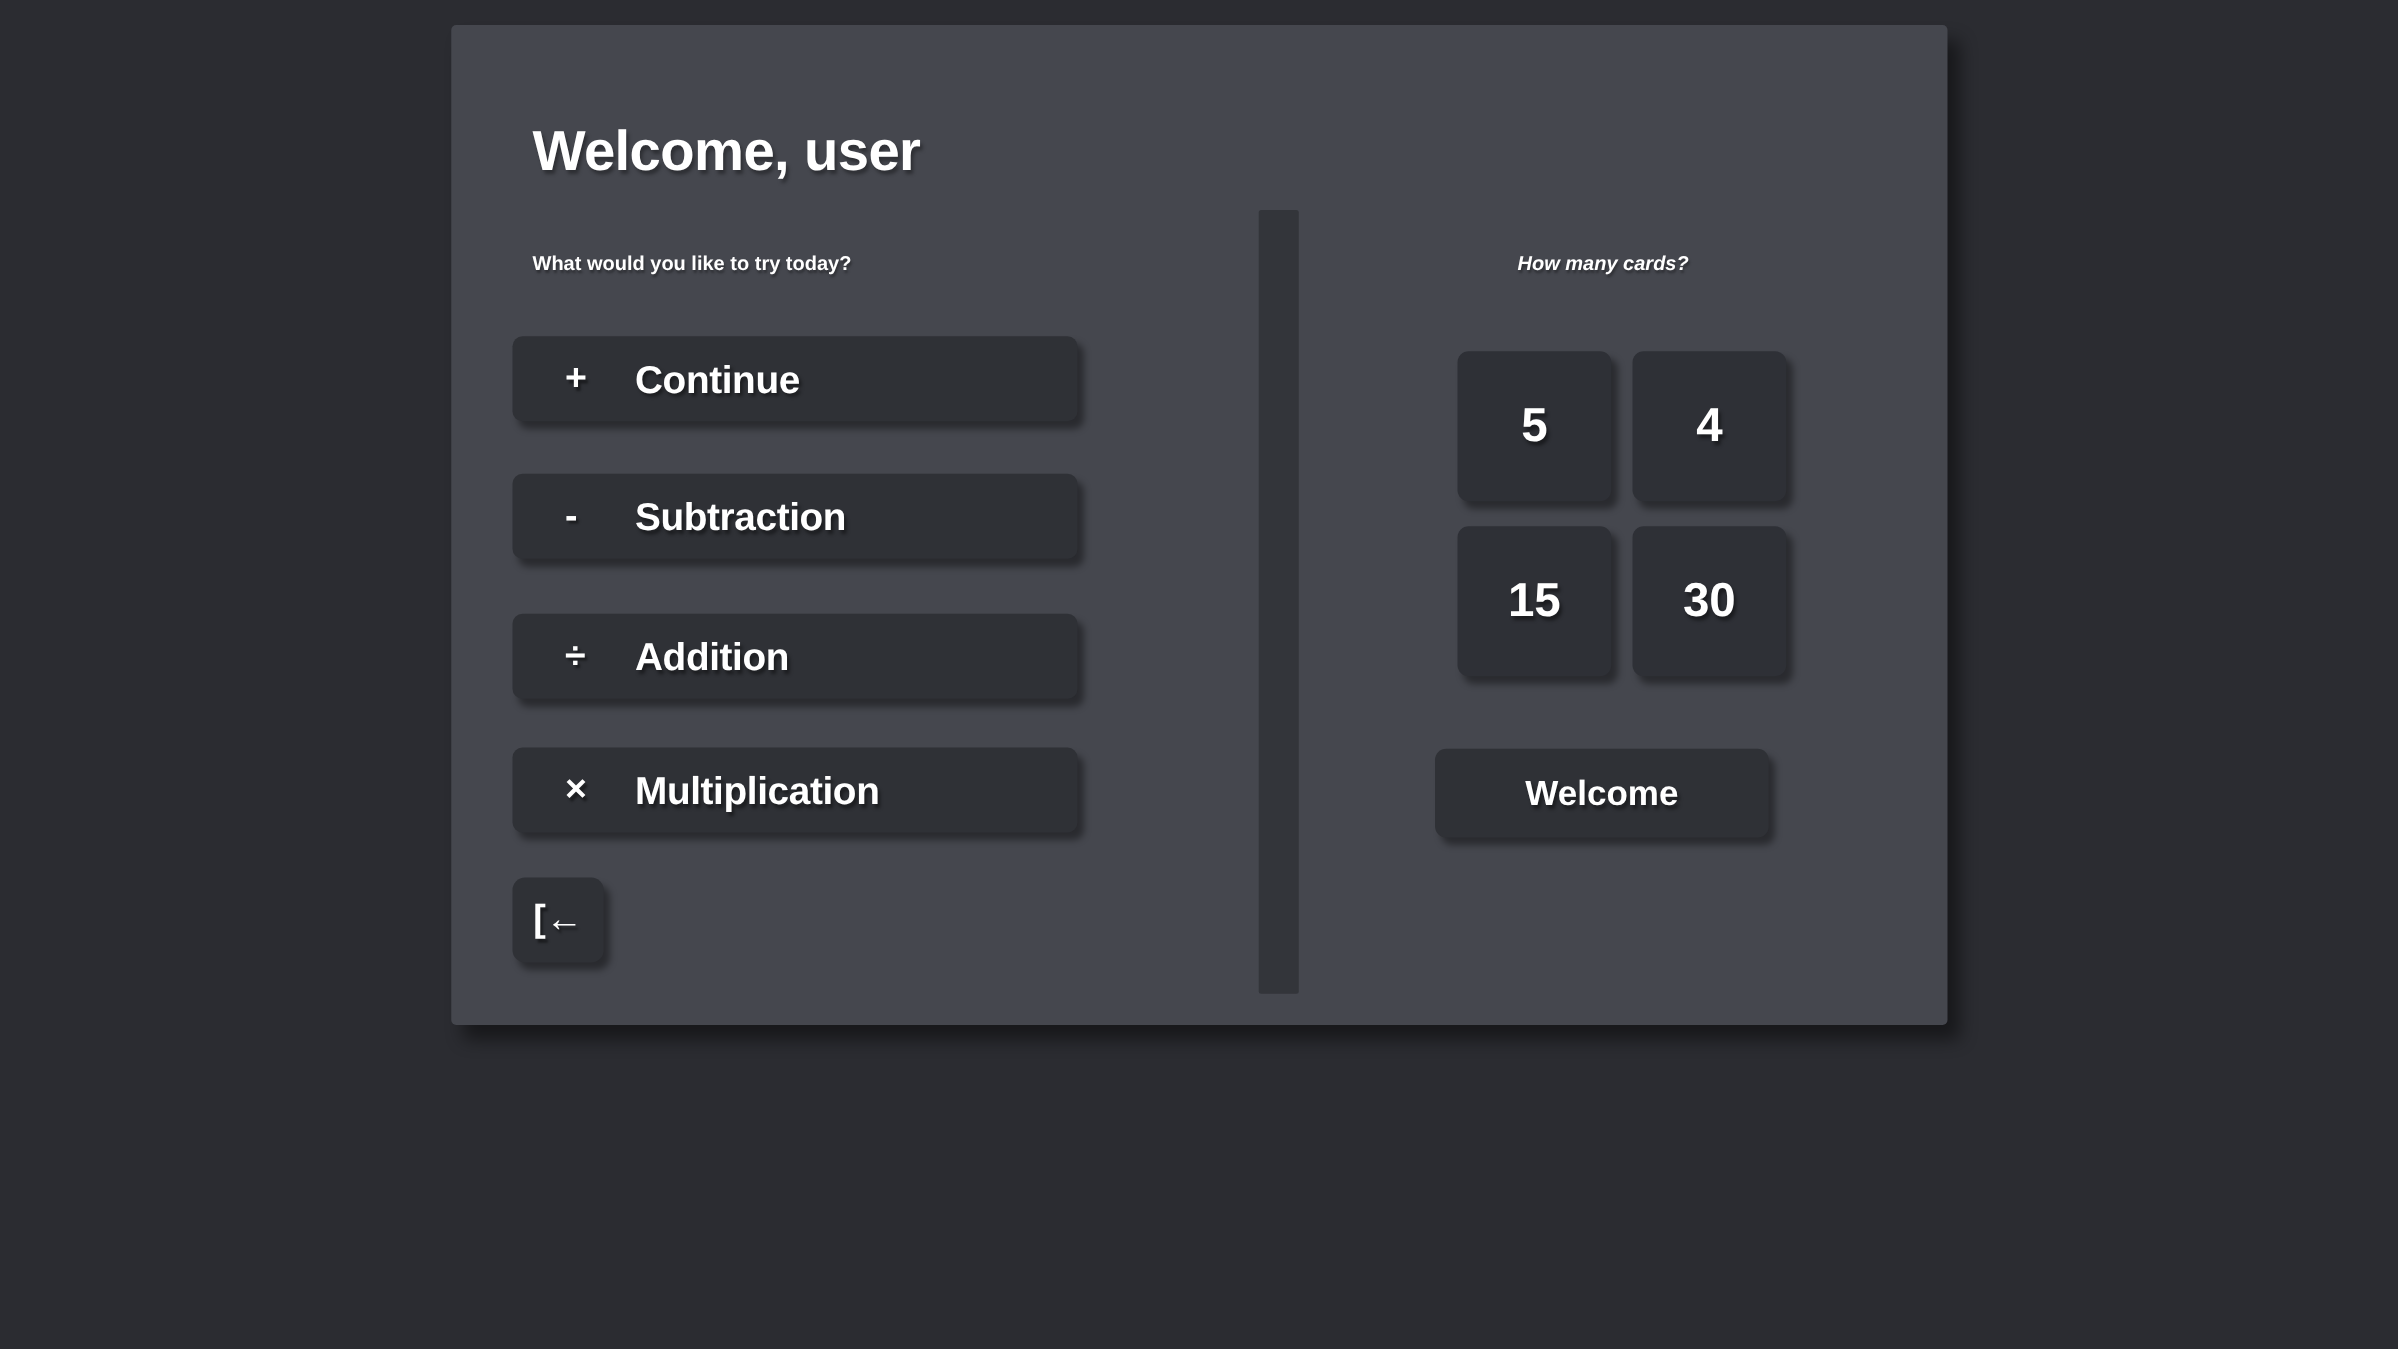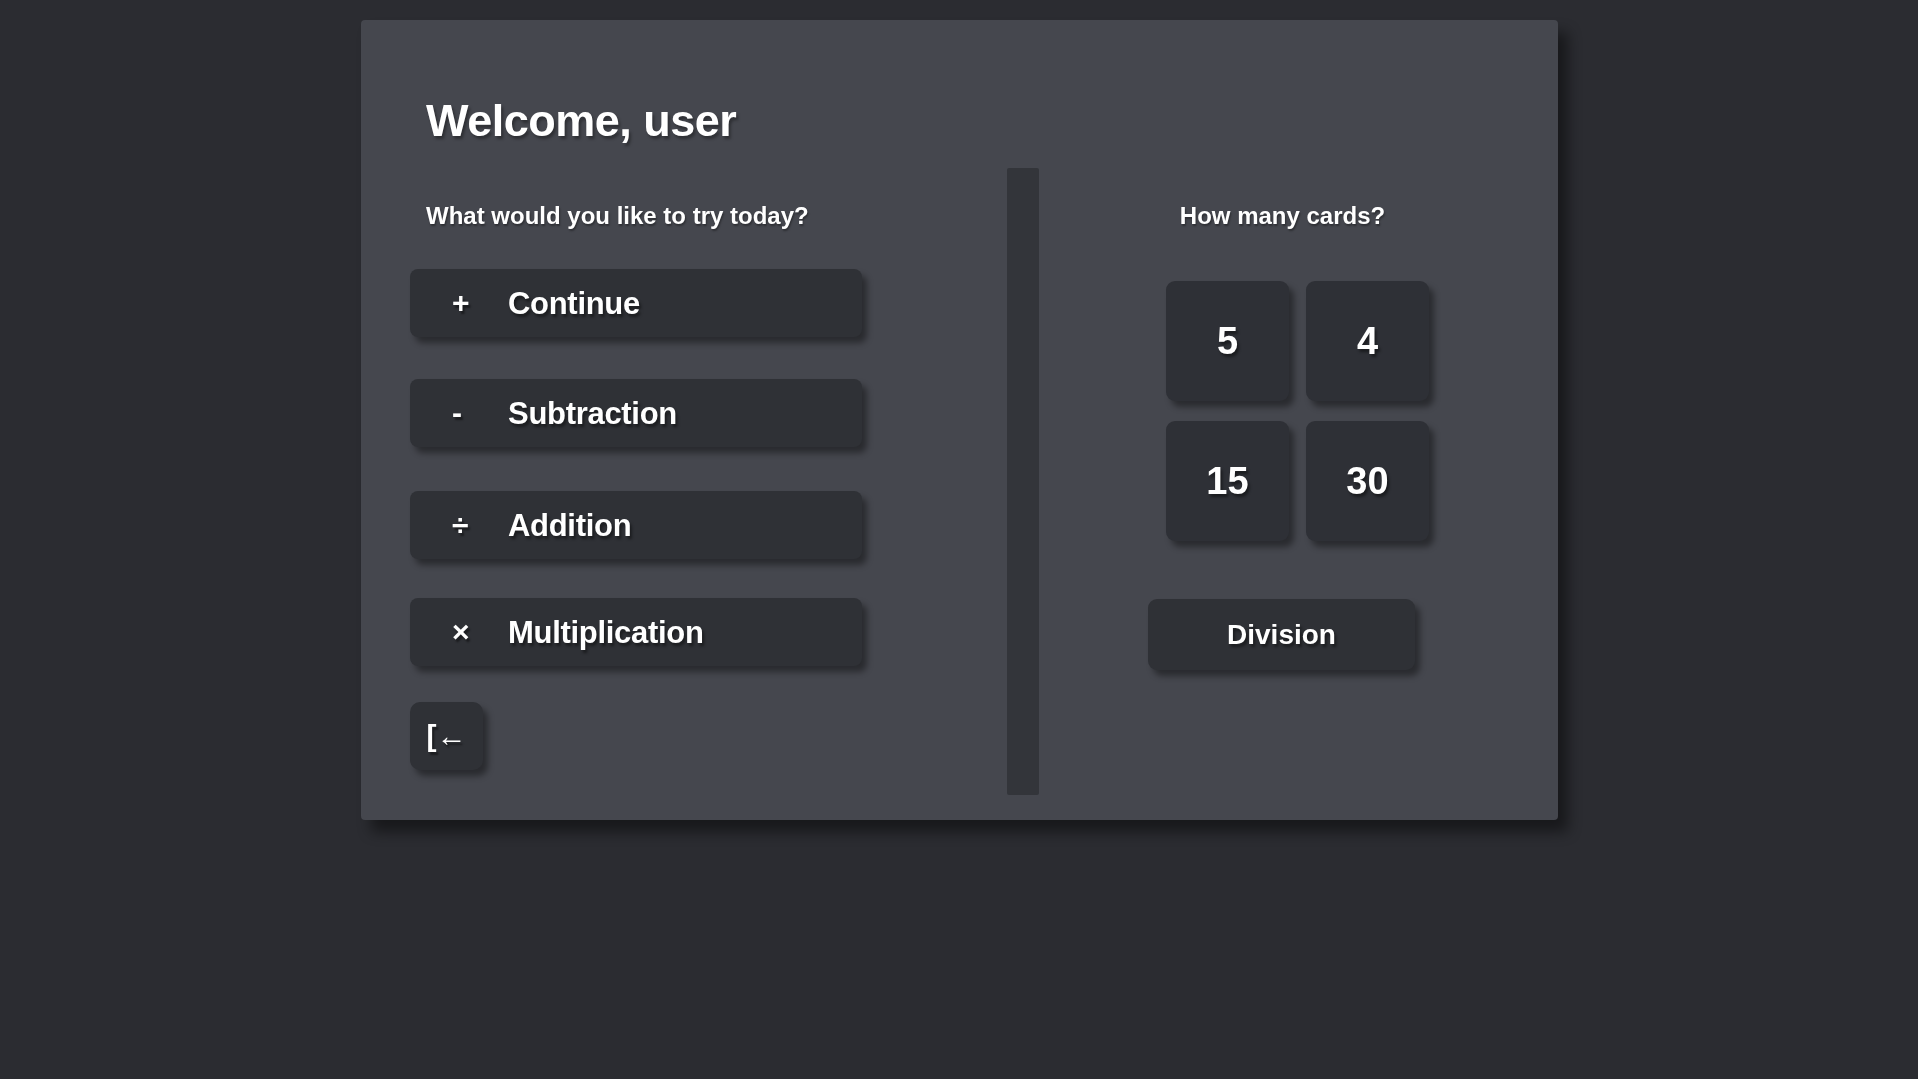--- a/index.html
+++ b/index.html
@@ -21,21 +21,21 @@
   .page-title {
     position: absolute;
     left: 49px; top: 62px;
     font-size: 45px;
     font-weight: bold;
     letter-spacing: -0.5px;
     line-height: 1;
     text-shadow: 2px 3px 3px rgba(0,0,0,0.35);
   }
   .section-heading {
-    font-size: 24px;
+    font-size: 16px;
     font-weight: bold;
     line-height: 1;
     text-shadow: 1px 2px 2px rgba(0,0,0,0.35);
   }
   .left-heading {
     position: absolute;
     left: 49px; top: 168px;
   }
   
   .op-btn {
@@ -103,20 +103,21 @@
   .right-col {
     position: absolute;
     left: 646px; top: 0;
     width: 551px; height: 100%;
   }
   .right-heading {
     position: absolute;
     left: 0; top: 168px;
     width: 100%;
     text-align: center;
+    font-style: italic;
   }
   .count-grid {
     position: absolute;
     left: 143px; top: 245px;
     width: 263px;
     display: grid;
     grid-template-columns: 123px 123px;
     grid-auto-rows: 120px;
     column-gap: 17px;
     row-gap: 20px;
@@ -187,16 +188,16 @@
   <div class="right-col">
     <div class="section-heading right-heading">How many cards?</div>
 
     <div class="count-grid">
       <button class="count-btn">5</button>
       <button class="count-btn">4</button>
       <button class="count-btn">15</button>
       <button class="count-btn">30</button>
     </div>
 
-    <button class="continue-btn">Division</button>
+    <button class="continue-btn">Welcome</button>
   </div>
 
 </div>
 
 </body></html>

